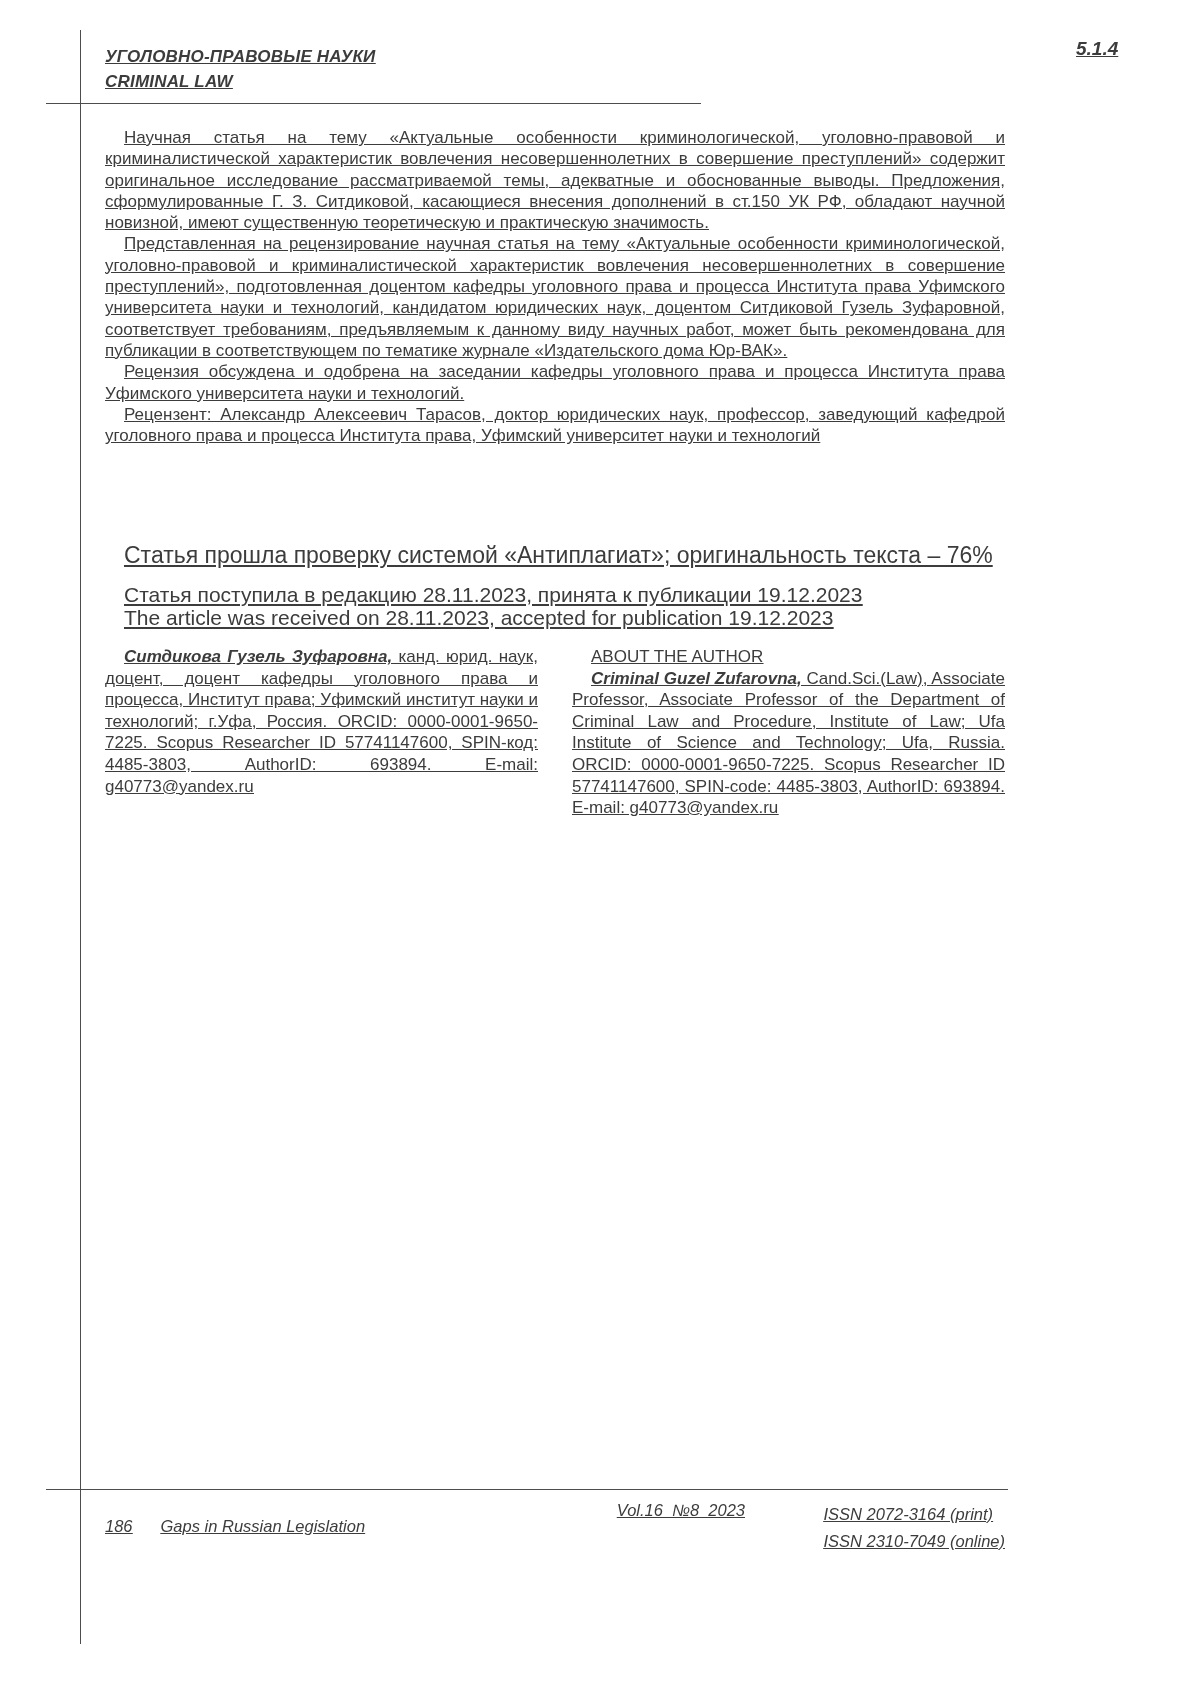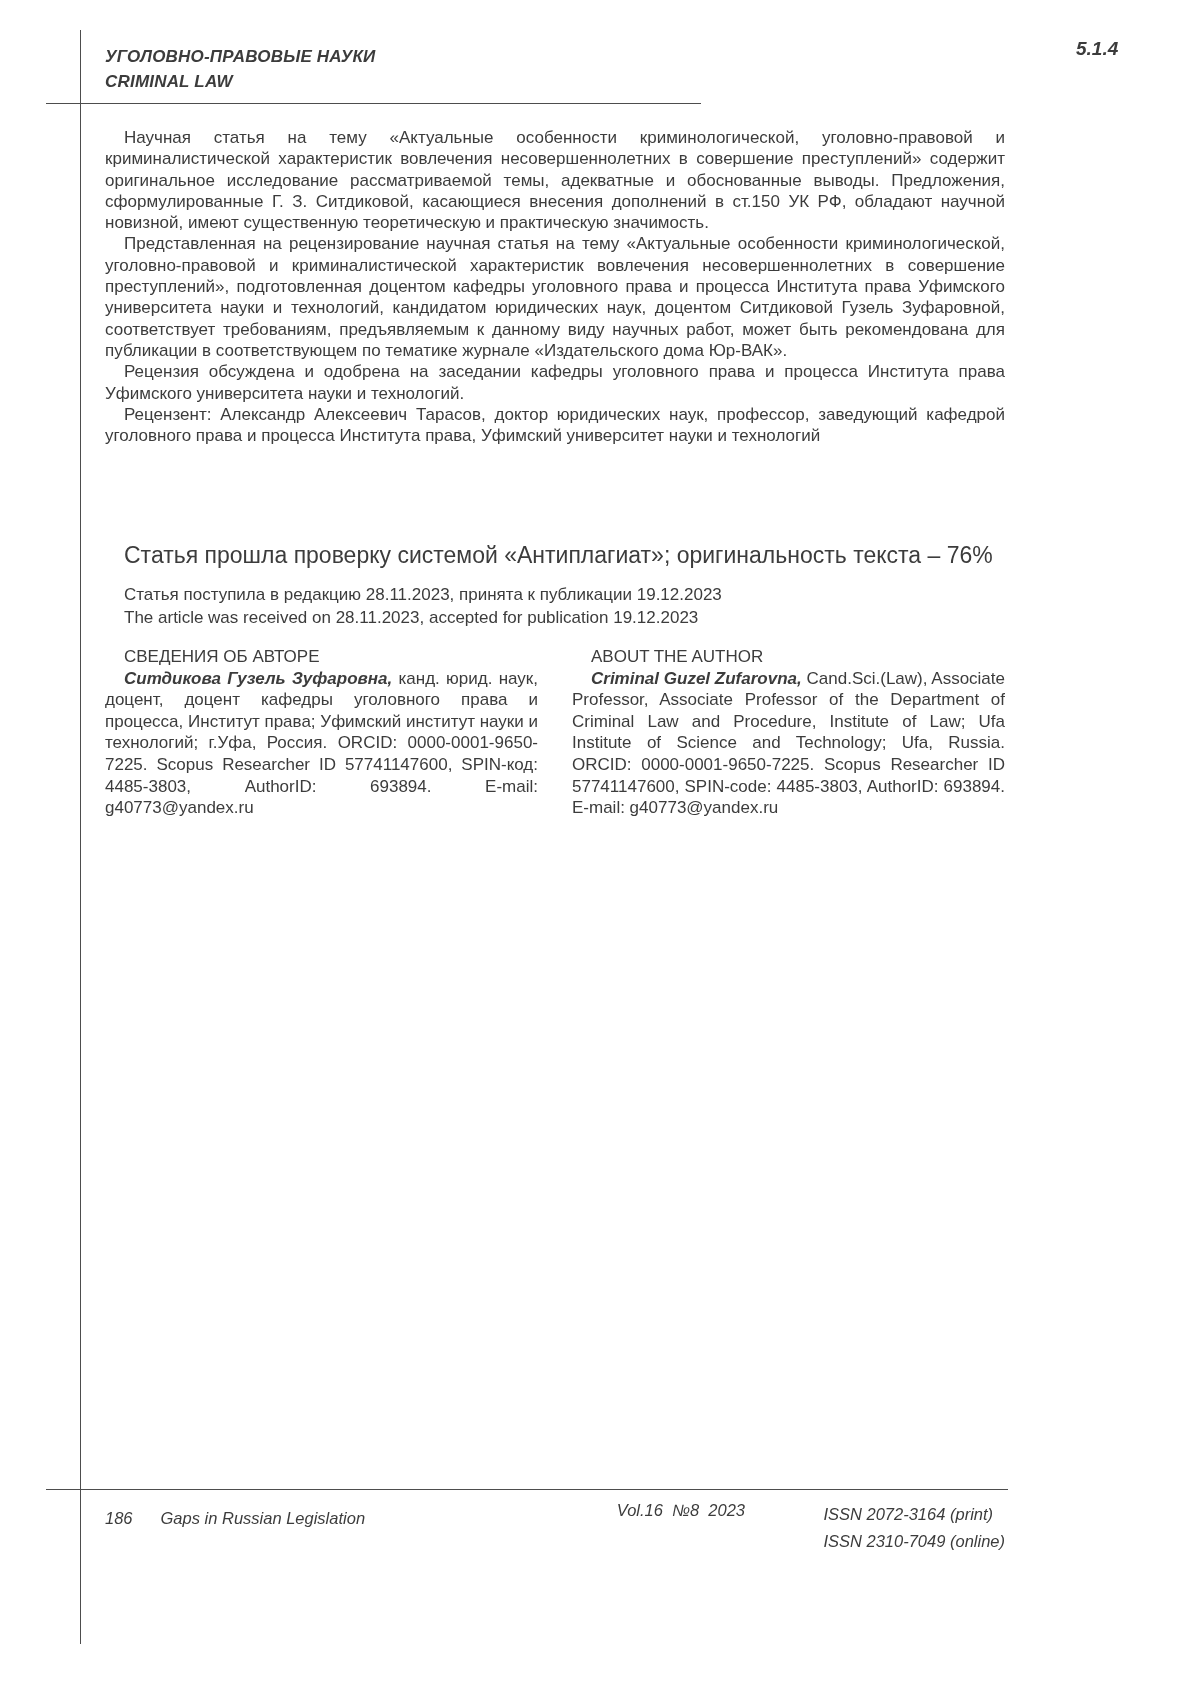--- a/index.html
+++ b/index.html
@@ -1,15 +1,15 @@
 <!DOCTYPE html>
 <html lang="ru"><head>
 <meta charset="utf-8">
 <style>
-  * { margin:0; padding:0; box-sizing:border-box; }
+  * { margin:0; padding:0; box-sizing:border-box;text-decoration:underline; }
   html,body { background:#ffffff; }
   .page {
     position:relative; width:1200px; height:1697px; background:#ffffff;
     font-family:"Liberation Sans", sans-serif; color:#3c3c3c; overflow:hidden;
   }
   .vrule   { position:absolute; left:80px;  top:30px;   width:1px;  height:1614px; background:#4d4d4d; }
   .hdr-rule{ position:absolute; left:46px;  top:103px;  width:655px; height:1px;   background:#4d4d4d; }
   .ftr-rule{ position:absolute; left:46px;  top:1489px; width:962px; height:1px;   background:#4d4d4d; }
 
   .header-block {
@@ -19,34 +19,34 @@
   .code {
     position:absolute; left:1076px; top:38px;
     font-weight:700; font-style:italic; font-size:19px;
   }
 
   .body-text { position:absolute; left:105px; top:127px; width:900px; font-size:17px; line-height:21.3px; }
   .body-text p { text-align:justify; text-indent:19px; }
 
   .antiplagiat { position:absolute; left:105px; top:542px; width:900px; font-size:23px; text-indent:19px; }
 
-  .received { position:absolute; left:105px; top:584px; width:900px; font-size:17px; line-height:22.5px; }
+  .received { position:absolute; left:105px; top:584px; width:900px; font-size:21px; line-height:22.5px; }
   .received div { text-indent:19px; }
 
   .columns {
     position:absolute; left:105px; top:646px; width:900px;
     display:flex; gap:34px; font-size:17px; line-height:21.6px;
   }
   .col { flex:1; min-width:0; }
   .col-heading { text-indent:19px; }
   .col p { text-align:justify; text-indent:19px; }
   .author-name { font-weight:700; font-style:italic; }
 
   .footer { position:absolute; left:105px; top:1501px; width:900px; font-style:italic; font-size:16.5px; }
-  .footer-left  { position:absolute; left:0; top:8px; white-space:nowrap; }
+  .footer-left  { position:absolute; left:0; top:16px; white-space:nowrap; }
   .footer-left .pagenum { margin-right:28px; }
   .footer-center{ position:absolute; left:340px; width:300px; top:0; text-align:right; white-space:pre; }
   .footer-right { position:absolute; right:0; top:0; line-height:26.5px; white-space:nowrap; }
 </style>
 </head>
 <body>
 
 <div class="page">
 
   <div class="vrule"></div>
@@ -68,21 +68,20 @@
 
   <div class="antiplagiat">Статья прошла проверку системой «Антиплагиат»; оригинальность текста – 76%</div>
 
   <div class="received">
     <div>Статья поступила в редакцию 28.11.2023, принята к публикации 19.12.2023</div>
     <div>The article was received on 28.11.2023, accepted for publication 19.12.2023</div>
   </div>
 
   <div class="columns">
     <div class="col">
-      <div class="col-heading">СВЕДЕНИЯ ОБ АВТОРЕ</div>
       <p><span class="author-name">Ситдикова Гузель Зуфаровна,</span> <span>канд. юрид. наук, доцент, доцент кафедры уголовного права и процесса, Институт права; Уфимский институт науки и технологий; г.Уфа, Россия. ORCID: 0000-0001-9650-7225. Scopus Researcher ID 57741147600, SPIN-код: 4485-3803, AuthorID: 693894. E-mail: g40773@yandex.ru</span></p>
     </div>
     <div class="col">
       <div class="col-heading">ABOUT THE AUTHOR</div>
       <p><span class="author-name">Criminal Guzel Zufarovna,</span> <span>Cand.Sci.(Law), Associate Professor, Associate Professor of the Department of Criminal Law and Procedure, Institute of Law; Ufa Institute of Science and Technology; Ufa, Russia. ORCID: 0000-0001-9650-7225. Scopus Researcher ID 57741147600, SPIN-code: 4485-3803, AuthorID: 693894. E-mail: g40773@yandex.ru</span></p>
     </div>
   </div>
 
   <div class="footer">
     <div class="footer-left">

